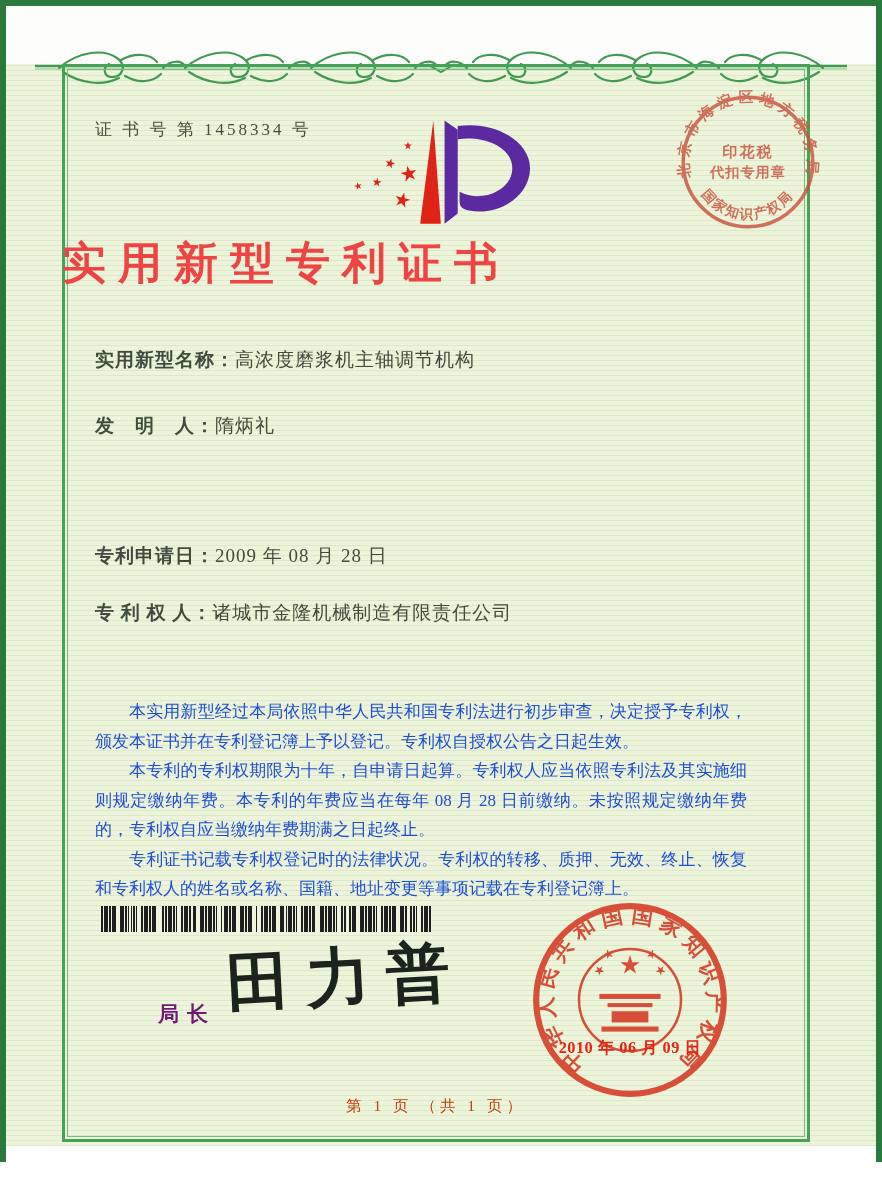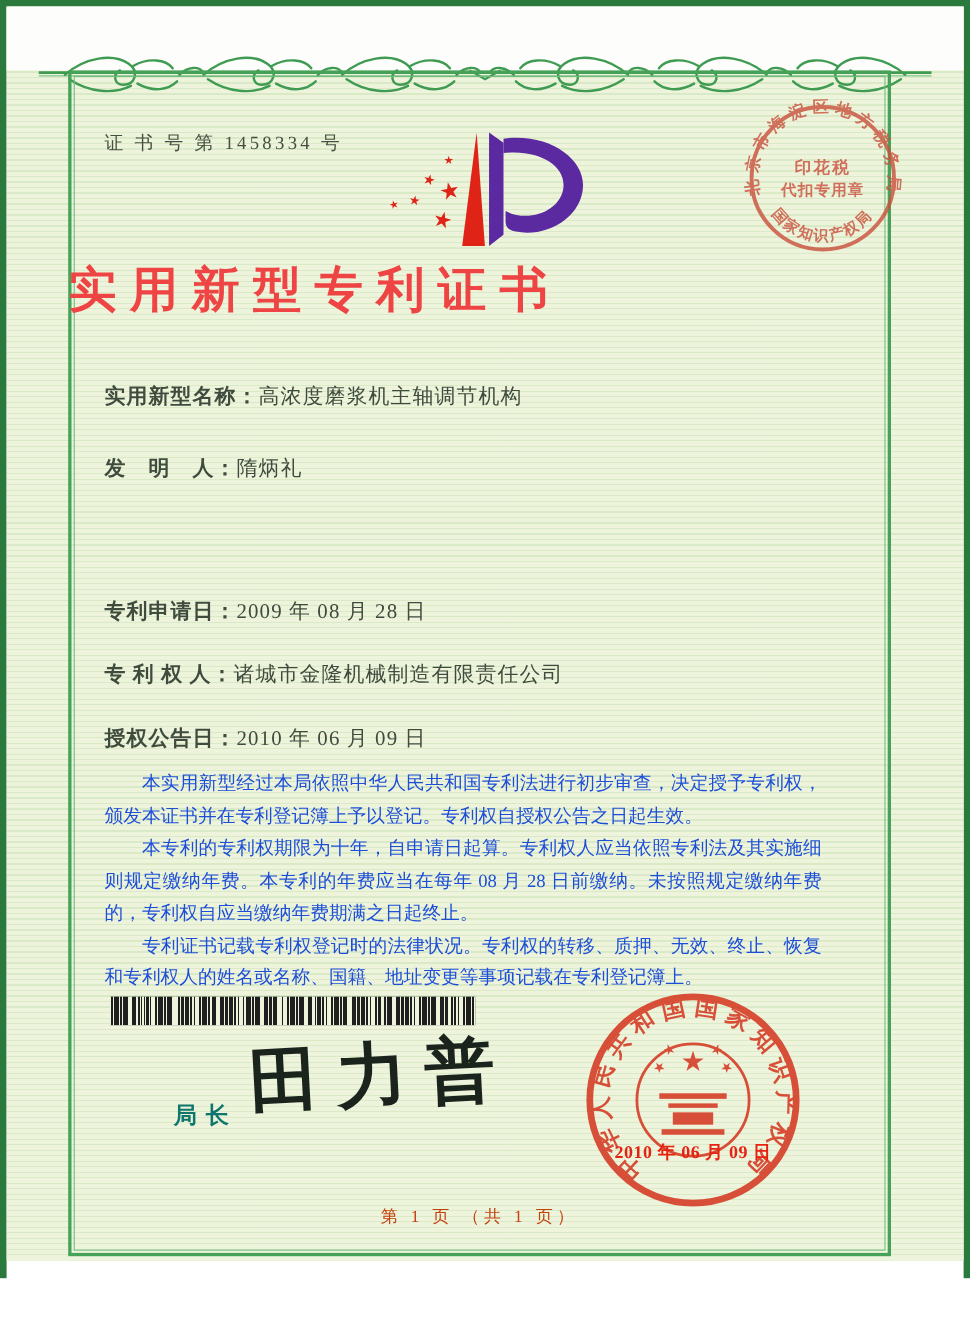--- a/index.html
+++ b/index.html
@@ -52,21 +52,21 @@
   .barcode{
     position:absolute;left:100px;top:906px;width:332px;height:26px;
     background-color:#1f1f1f;
     background-image:
       repeating-linear-gradient(90deg, transparent 0 17px, #eef4dc 17px 20px),
       repeating-linear-gradient(90deg, transparent 0 29px, #eef4dc 29px 31px),
       repeating-linear-gradient(90deg, #eef4dc 0 1px, transparent 1px 3px, #eef4dc 3px 4px, transparent 4px 8px);
   }
   .sig-label{
     position:absolute;left:158px;top:1000px;font-size:21px;letter-spacing:8px;
-    color:#0f766e;font-weight:bold;text-align:right;
+    color:#701a75;font-weight:bold;text-align:right;
   }
   .sig-name{
     position:absolute;left:226px;top:934px;font-size:64px;font-weight:bold;
     color:#1b231d;letter-spacing:16px;transform:rotate(-3deg);
     font-family:"DejaVu Serif","Liberation Serif",serif;
   }
   .office-seal{position:absolute;left:528px;top:898px;width:204px;height:204px;}
   .tax-stamp{position:absolute;left:662px;top:76px;width:172px;height:172px;}
   .footer{
     position:absolute;left:62px;top:1096px;width:748px;text-align:center;
@@ -140,23 +140,20 @@
     <span class="lbl">实用新型名称：</span><span class="val">高浓度磨浆机主轴调节机构</span>
   </div>
   <div class="field" style="top:413px">
     <span class="lbl">发　明　人：</span><span class="val">隋炳礼</span>
   </div>
   <div class="field" style="top:543px">
     <span class="lbl">专利申请日：</span><span class="val">2009 年 08 月 28 日</span>
   </div>
   <div class="field" style="top:600px">
     <span class="lbl">专 利 权 人：</span><span class="val">诸城市金隆机械制造有限责任公司</span>
-  </div>
-  <div class="field" style="top:658px">
-    <span class="lbl">授权公告日：</span><span class="val">2010 年 06 月 09 日</span>
   </div>
 
   <div class="paras">
     <p>本实用新型经过本局依照中华人民共和国专利法进行初步审查，决定授予专利权，颁发本证书并在专利登记簿上予以登记。专利权自授权公告之日起生效。</p>
     <p>本专利的专利权期限为十年，自申请日起算。专利权人应当依照专利法及其实施细则规定缴纳年费。本专利的年费应当在每年 08 月 28 日前缴纳。未按照规定缴纳年费的，专利权自应当缴纳年费期满之日起终止。</p>
     <p>专利证书记载专利权登记时的法律状况。专利权的转移、质押、无效、终止、恢复和专利权人的姓名或名称、国籍、地址变更等事项记载在专利登记簿上。</p>
   </div>
 
   <div class="barcode"></div>
 

